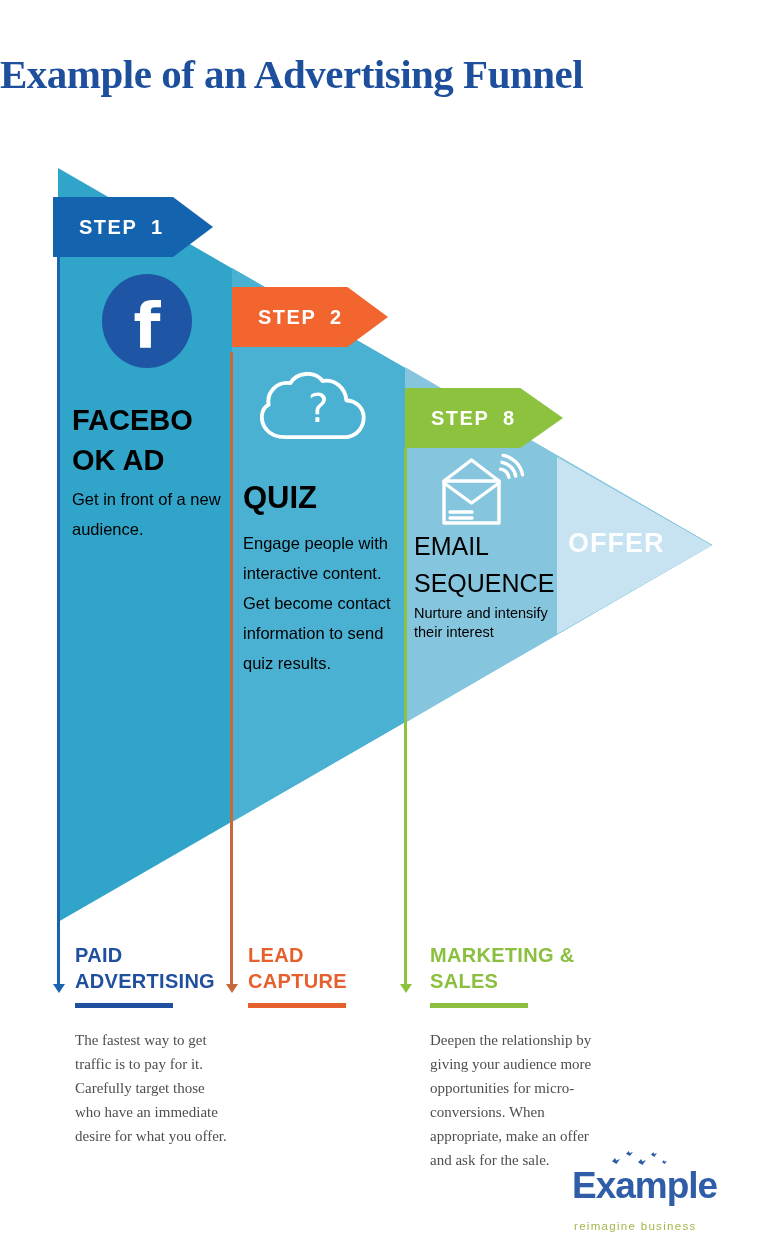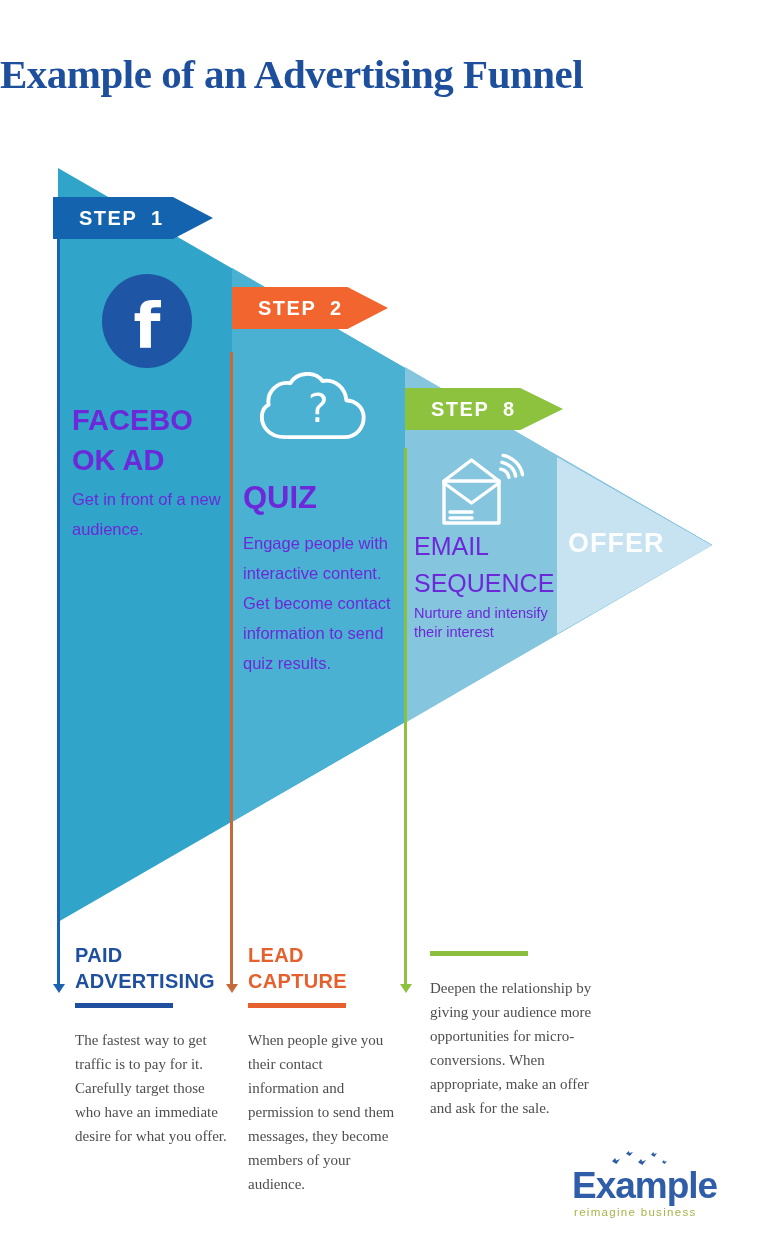--- a/index.html
+++ b/index.html
@@ -24,40 +24,40 @@
   .vline { position:absolute; width:3px; z-index:5; }
   .vblue   { left:57px;  top:200px; height:785px; background:var(--line-blue); }
   .vorange { left:230px; top:352px; height:633px; background:var(--line-orange); }
   .vgreen  { left:404px; top:448px; height:537px; background:var(--line-green); }
   .ah { position:absolute; width:0; height:0; z-index:5;
         border-left:6px solid transparent; border-right:6px solid transparent; }
   .ahblue   { left:53px;  top:984px; border-top:9px solid var(--line-blue); }
   .ahorange { left:226px; top:984px; border-top:9px solid var(--line-orange); }
   .ahgreen  { left:400px; top:984px; border-top:9px solid var(--line-green); }
   
-  .banner { position:absolute; height:42px; z-index:6; display:flex; align-items:center;
+  .banner { position:absolute; height:60px; z-index:6; display:flex; align-items:center;
             color:#fff; font-weight:bold; font-size:20px; letter-spacing:1.5px;
             word-spacing:7px; padding-left:26px; }
   .b1 { left:53px;  top:197px; width:160px; background:var(--step1-badge);
         clip-path:polygon(0 0,75% 0,100% 50%,75% 100%,0 100%); }
   .b2 { left:232px; top:287px; width:156px; background:var(--step2-badge);
         clip-path:polygon(0 0,74% 0,100% 50%,74% 100%,0 100%); }
   .b3 { left:405px; top:388px; width:158px; background:var(--step3-badge);
         clip-path:polygon(0 0,73% 0,100% 50%,73% 100%,0 100%); }
   
   .fb-circle { position:absolute; left:102px; top:274px; width:90px; height:94px;
                border-radius:50%; background:var(--facebook-blue); z-index:7;
                display:flex; align-items:center; justify-content:center; }
   .fb-f { color:#fff; font-weight:bold; font-size:62px; font-family:"DejaVu Sans", sans-serif;
           line-height:1; margin-top:10px; }
   .icon-svg { position:absolute; z-index:7; }
   .cloud-svg { left:260px; top:372px; }
   .mail-svg  { left:436px; top:450px; }
   
-  .ftext { position:absolute; z-index:7; color:#6d28d9; }
+  .ftext { position:absolute; z-index:7; color:#000000; }
   .fb-head   { left:72px;  top:400px; width:142px; font-size:29px; font-weight:bold;
                line-height:40px; word-break:break-all; }
   .fb-desc   { left:72px;  top:484px; width:160px; font-size:16.5px; line-height:30px; }
   .quiz-head { left:243px; top:480px; font-size:31px; font-weight:bold;text-align:right; }
   .quiz-desc { left:243px; top:528px; width:152px; font-size:16.5px; line-height:30px; }
   .email-head{ left:414px; top:528px; width:152px; font-size:25px; font-weight:normal; line-height:37px; }
   .email-desc{ left:414px; top:604px; width:142px; font-size:14.5px; line-height:19px; }
   .offer     { left:568px; top:528px; font-size:27px; font-weight:bold; letter-spacing:1px;
                color:rgba(255,255,255,0.93); }
   
@@ -79,21 +79,21 @@
   .logo { position:absolute; left:572px; top:1146px; width:170px; z-index:8; }
   .bird { position:absolute; background:var(--logo-blue);
           clip-path:polygon(0 55%, 40% 0, 52% 42%, 100% 18%, 55% 100%); }
   .bird1 { left:40px; top:12px; width:8px; height:6px; }
   .bird2 { left:54px; top:5px;  width:7px; height:5px; }
   .bird3 { left:66px; top:13px; width:8px; height:6px; }
   .bird4 { left:79px; top:6px;  width:6px; height:5px; }
   .bird5 { left:90px; top:14px; width:5px; height:4px; }
   .logo-name { margin-top:22px; font-size:37px; font-weight:bold; line-height:36px;
                color:var(--logo-blue); letter-spacing:-1px; }
-  .logo-tag  { margin-top:2px; margin-left:2px; font-size:11.5px; letter-spacing:1.3px;
+  .logo-tag  { margin-top:16px; margin-left:2px; font-size:11.5px; letter-spacing:1.3px;
                color:var(--logo-green); }
 </style>
 </head>
 <body>
 
 <div class="page">
 
   <h1 class="title">Example of an Advertising Funnel</h1>
 
   <div>
@@ -152,23 +152,23 @@
   </div>
 
   <div class="col c1">
     <div class="chead">PAID ADVERTISING</div>
     <div class="cbar"></div>
     <p class="cbody">The fastest way to get traffic is to pay for it. Carefully target those who have an immediate desire for what you offer.</p>
   </div>
   <div class="col c2">
     <div class="chead">LEAD CAPTURE</div>
     <div class="cbar"></div>
-    <p class="cbody">When people give you their contact information and permission to send them messages, they become members of your audience.</p>
   </div>
   <div class="col c3">
+    <div class="chead">MARKETING &amp; SALES</div>
     <div class="cbar"></div>
     <p class="cbody">Deepen the relationship by giving your audience more opportunities for micro-conversions. When appropriate, make an offer and ask for the sale.</p>
   </div>
 
   <div class="logo">
     <span class="bird bird1"></span>
     <span class="bird bird2"></span>
     <span class="bird bird3"></span>
     <span class="bird bird4"></span>
     <span class="bird bird5"></span>

